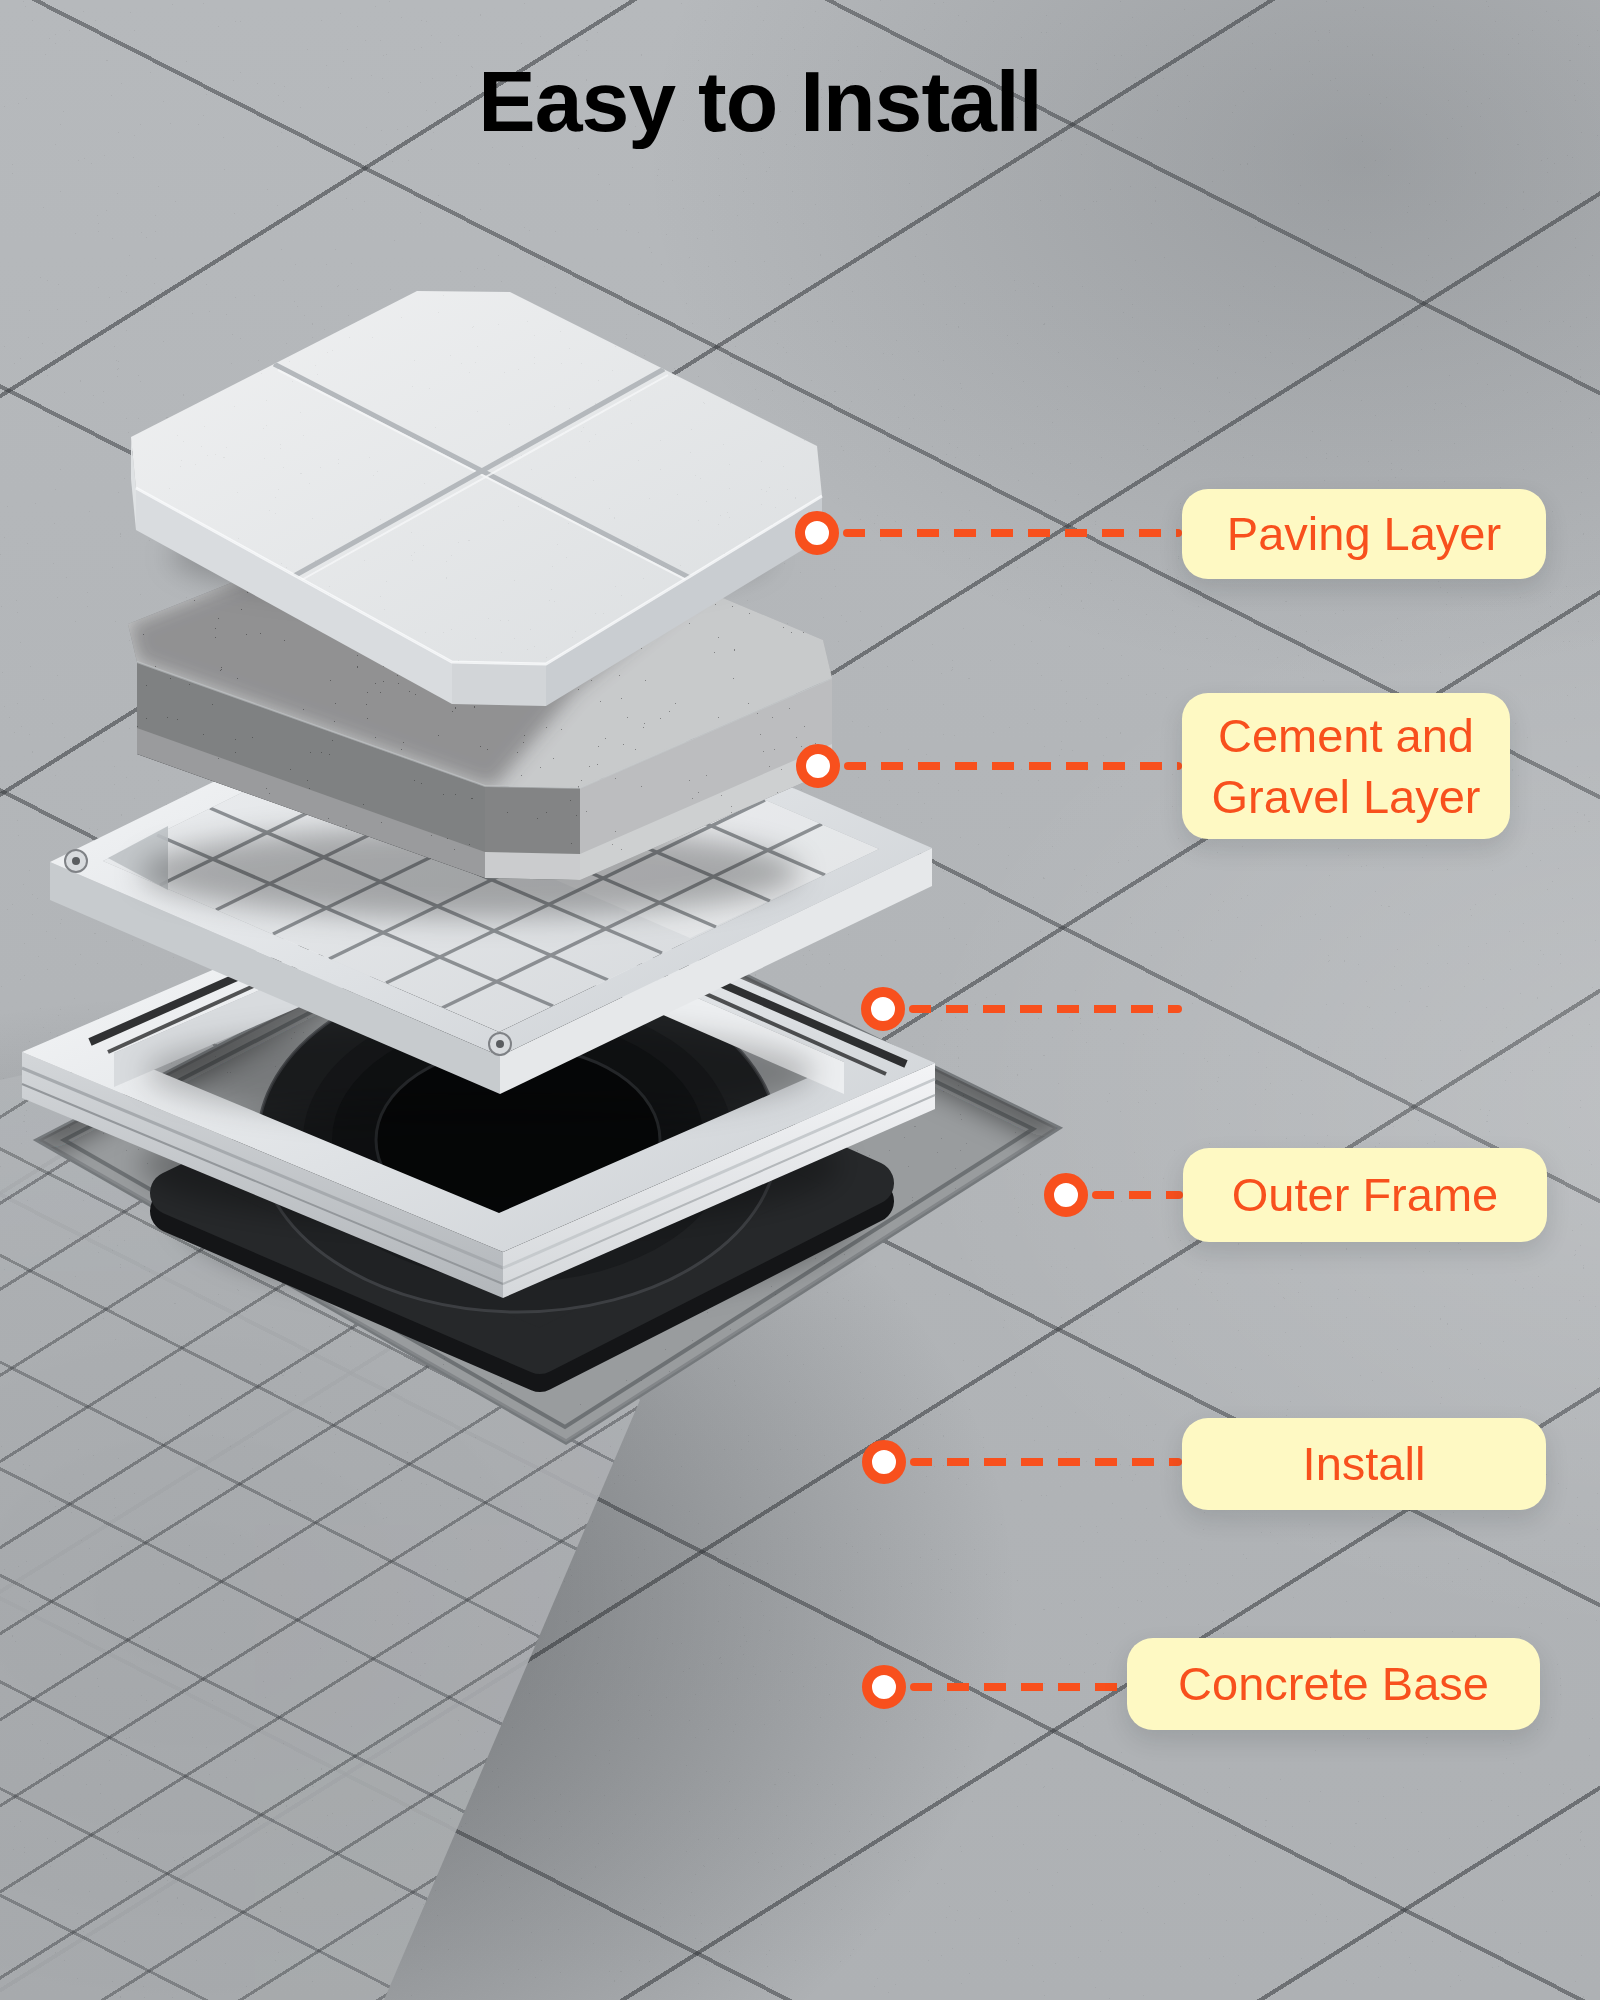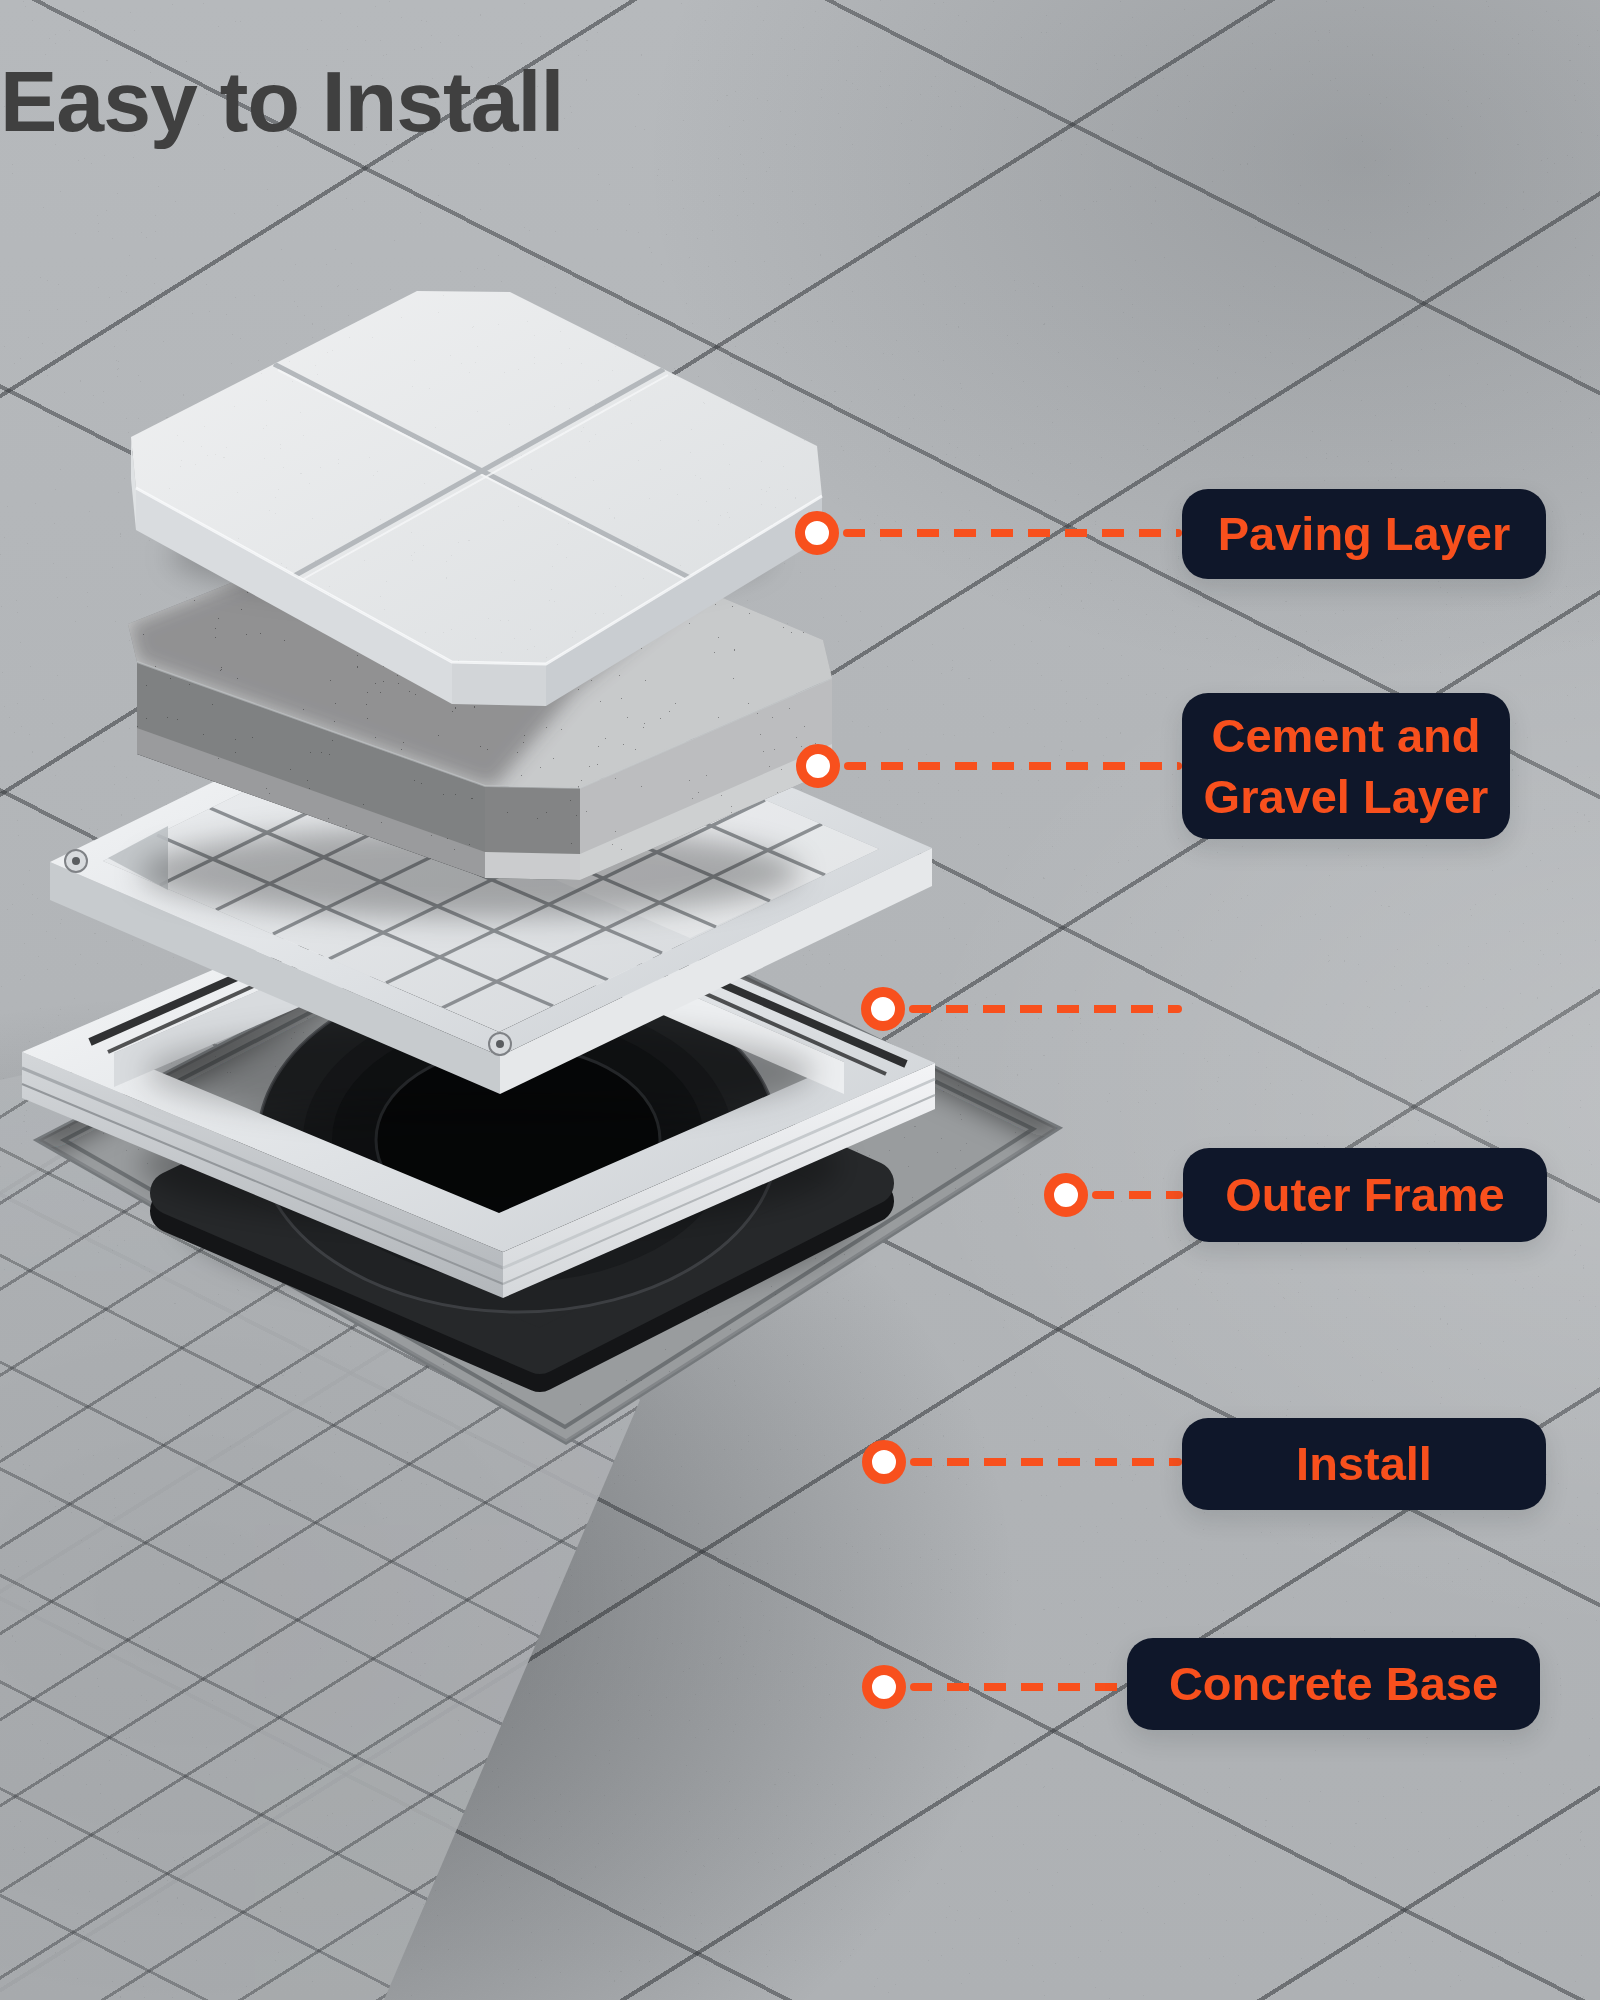--- a/index.html
+++ b/index.html
@@ -15,30 +15,30 @@
       repeating-linear-gradient(27deg, rgba(55,58,62,0) 0 356px, rgba(55,58,62,.5) 356px 360px),
       linear-gradient(180deg,#b6b9bc,#aeb1b4);}
   .bg-small{position:absolute;inset:0;opacity:.9;
     clip-path:polygon(0 54%, 17% 51%, 40% 70%, 24% 100%, 0 100%);
     background:
       repeating-linear-gradient(148deg, rgba(55,58,62,0) 0 70px, rgba(55,58,62,.45) 70px 73px),
       repeating-linear-gradient(27deg, rgba(55,58,62,0) 0 92px, rgba(55,58,62,.4) 92px 95px),
       linear-gradient(180deg,#bcbfc2,#a9acaf);}
   .scene{position:absolute;inset:0;}
   
-  .title{position:absolute;top:52px;left:0;width:1520px;
-         font-size:86px;font-weight:bold;letter-spacing:-1px;color:#404040;}
+  .title{position:absolute;top:52px;left:0;width:1520px;text-align:center;
+         font-size:86px;font-weight:bold;letter-spacing:-1px;color:#000000;}
   
   .marker{position:absolute;width:24px;height:24px;border:10px solid #F8501D;
           border-radius:50%;background:#fff;box-sizing:content-box;}
   .dash{position:absolute;height:8px;border-radius:4px;
         background:repeating-linear-gradient(90deg,#F8501D 0 22px,transparent 22px 37px);}
   .lbl{position:absolute;display:flex;align-items:center;justify-content:center;
-       background:#0f172a;border-radius:26px;box-shadow:0 10px 24px rgba(20,24,28,.12);
-       color:#F8501D;font-weight:bold;font-size:47px;line-height:1.3;text-align:center;
+       background:#fef9c3;border-radius:26px;box-shadow:0 10px 24px rgba(20,24,28,.12);
+       color:#F8501D;font-weight:normal;font-size:47px;line-height:1.3;text-align:center;
        padding:0 10px;box-sizing:border-box;}
 </style>
 </head>
 <body>
 
 <div class="stage">
   <div class="bg"></div>
   <div class="bg-small"></div>
 
   <svg class="scene" viewBox="0 0 1600 2000">

